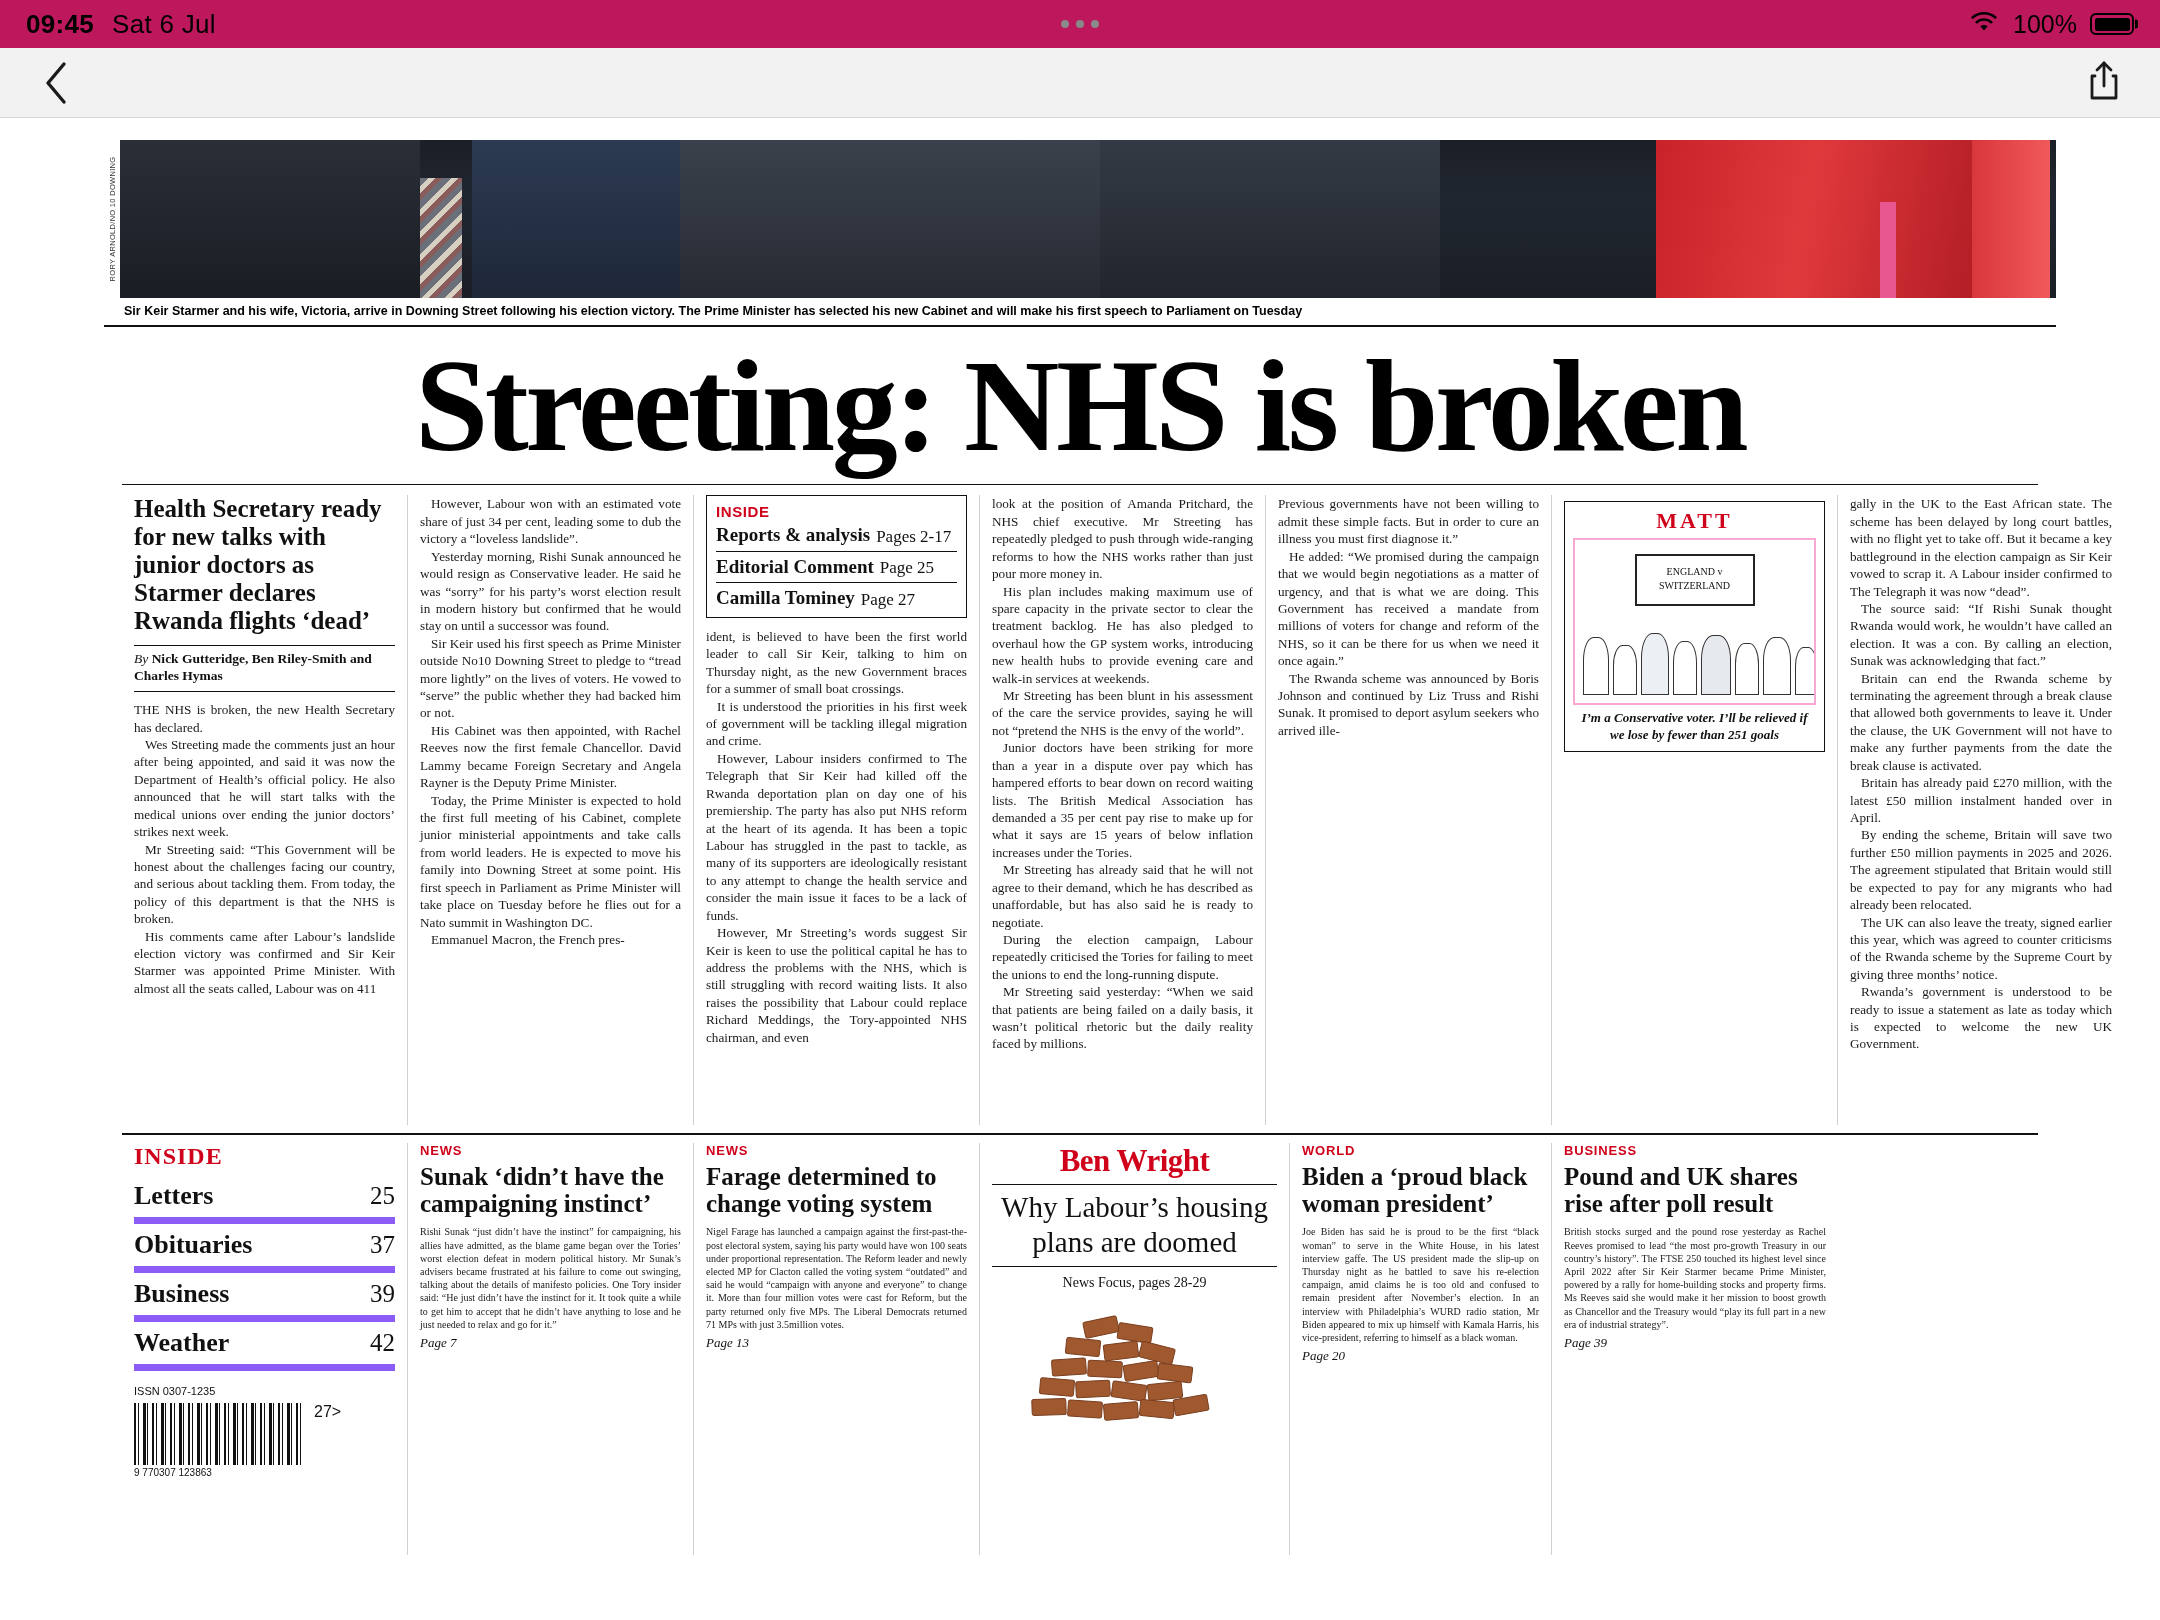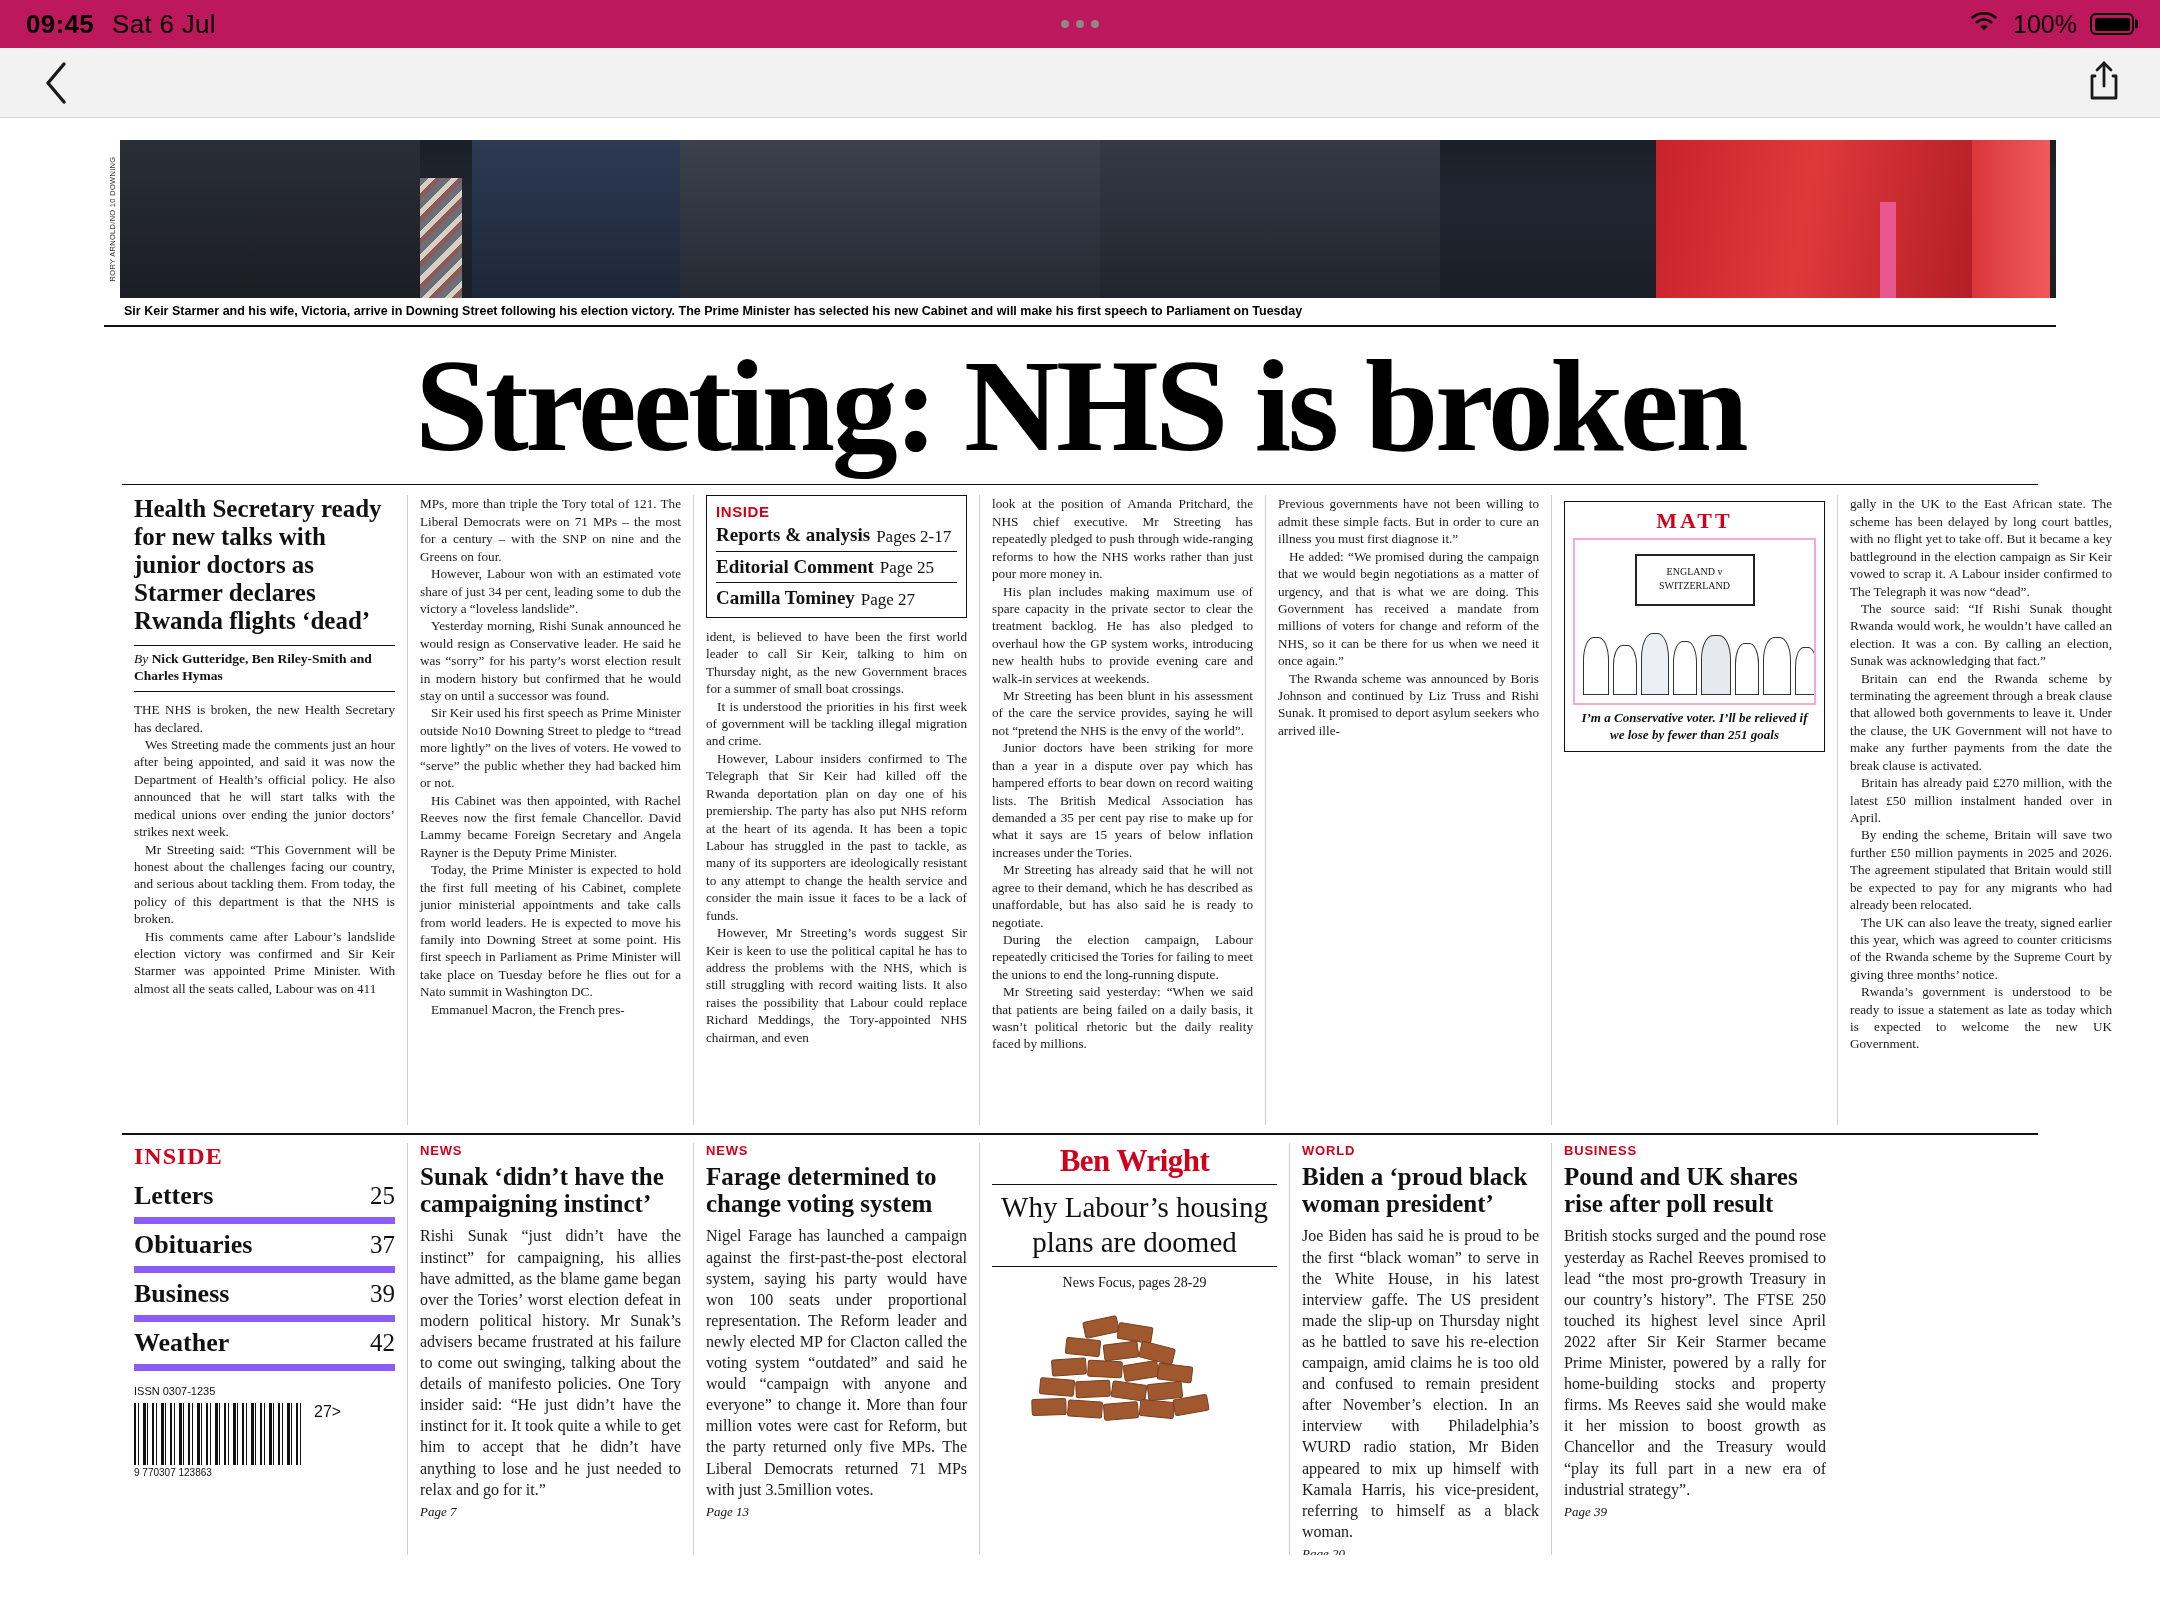--- a/index.html
+++ b/index.html
@@ -242,21 +242,21 @@
   }
   .kicker.big {
     font-family: "Liberation Serif", serif; font-weight: 700; font-size: 24px;
     letter-spacing: 1px; color: #d0021b;
   }
   .bhead {
     font-family: "Liberation Serif", serif; font-weight: 700;
     font-size: 25px; line-height: 1.08; margin-bottom: 8px; color: #111;
   }
   .bbody {
-    font-family: "Liberation Serif", serif; font-size: 16px; line-height: 1.32;
+    font-family: "Liberation Serif", serif; font-size: 10px; line-height: 1.32;
     text-align: justify; color: #1a1a1a; hyphens: auto;
   }
   .pageref {
     font-family: "Liberation Serif", serif; font-style: italic;
     font-size: 13px; margin-top: 4px; color: #111;
   }
 
   
   .idx-row {
     font-family: "Liberation Serif", serif; font-weight: 700; font-size: 26px;
@@ -375,21 +375,20 @@
         <em>By</em>
         <span>Nick Gutteridge, Ben Riley-Smith and Charles Hymas</span>
       </div>
       <p class="body first">THE NHS is broken, the new Health Secretary has declared.</p>
       <p class="body">Wes Streeting made the comments just an hour after being appointed, and said it was now the Department of Health’s official policy. He also announced that he will start talks with the medical unions over ending the junior doctors’ strikes next week.</p>
       <p class="body">Mr Streeting said: “This Government will be honest about the challenges facing our country, and serious about tackling them. From today, the policy of this department is that the NHS is broken.</p>
       <p class="body">His comments came after Labour’s landslide election victory was confirmed and Sir Keir Starmer was appointed Prime Minister. With almost all the seats called, Labour was on 411</p>
     </div>
 
     <div class="col">
-      <p class="body first">MPs, more than triple the Tory total of 121. The Liberal Democrats were on 71 MPs – the most for a century – with the SNP on nine and the Greens on four.</p>
       <p class="body">However, Labour won with an estimated vote share of just 34 per cent, leading some to dub the victory a “loveless landslide”.</p>
       <p class="body">Yesterday morning, Rishi Sunak announced he would resign as Conservative leader. He said he was “sorry” for his party’s worst election result in modern history but confirmed that he would stay on until a successor was found.</p>
       <p class="body">Sir Keir used his first speech as Prime Minister outside No10 Downing Street to pledge to “tread more lightly” on the lives of voters. He vowed to “serve” the public whether they had backed him or not.</p>
       <p class="body">His Cabinet was then appointed, with Rachel Reeves now the first female Chancellor. David Lammy became Foreign Secretary and Angela Rayner is the Deputy Prime Minister.</p>
       <p class="body">Today, the Prime Minister is expected to hold the first full meeting of his Cabinet, complete junior ministerial appointments and take calls from world leaders. He is expected to move his family into Downing Street at some point. His first speech in Parliament as Prime Minister will take place on Tuesday before he flies out for a Nato summit in Washington DC.</p>
       <p class="body">Emmanuel Macron, the French pres-</p>
     </div>
 
     <div class="col">
       <div class="inside-box">

